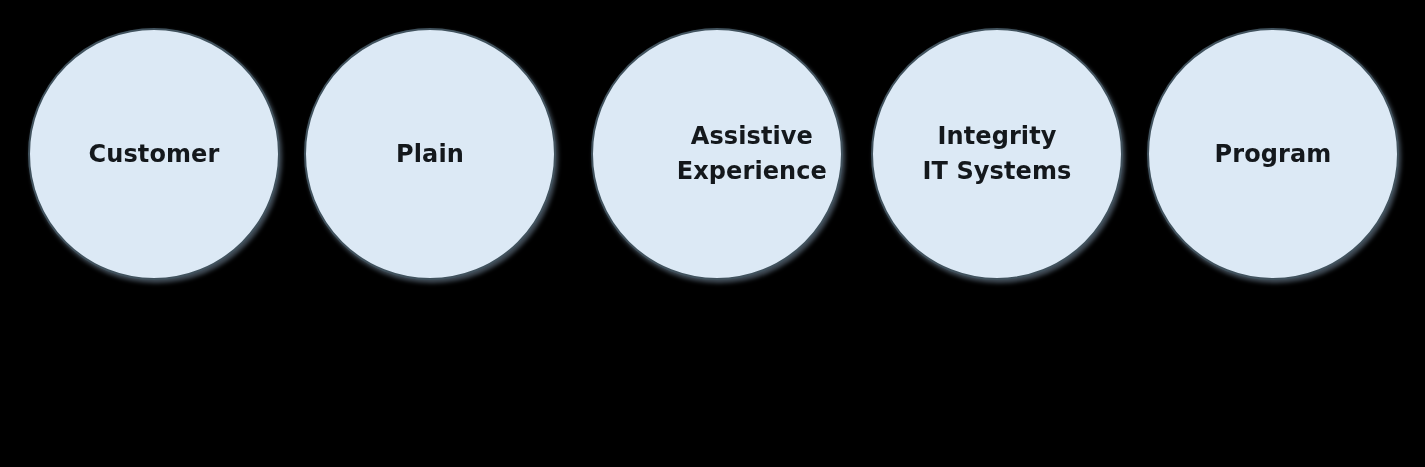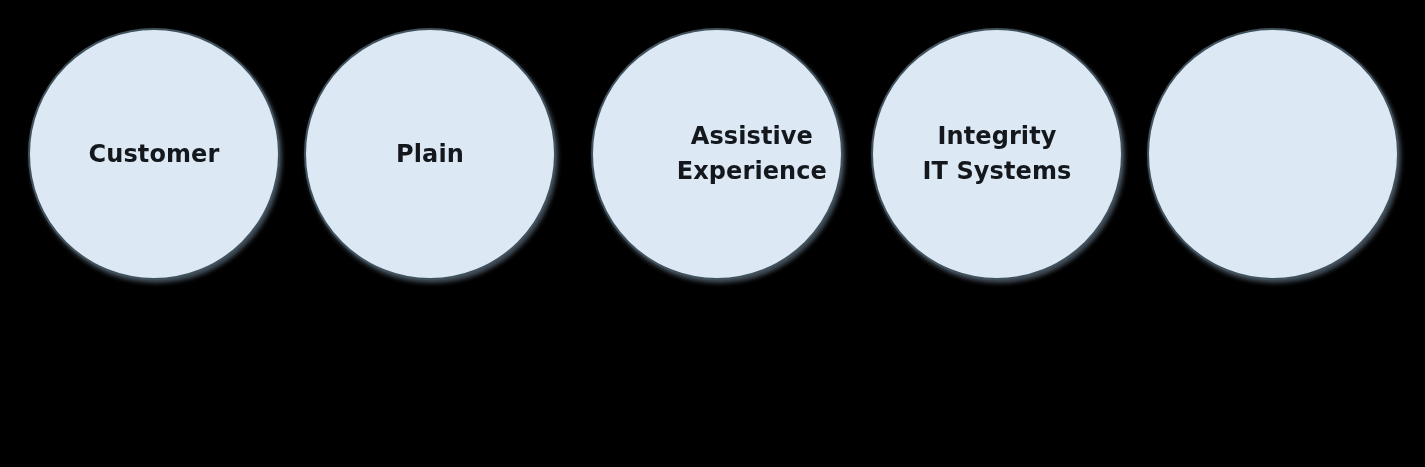--- a/index.html
+++ b/index.html
@@ -81,16 +81,17 @@
 
   <div class="circle-node node-4">
     <div class="circle-label">
       <span class="line">Integrity</span>
       <span class="line">IT Systems</span>
     </div>
   </div>
 
   <div class="circle-node node-5">
     <div class="circle-label">
+      <span class="line">Program</span>
     </div>
   </div>
 
 </div>
 
 </body></html>

